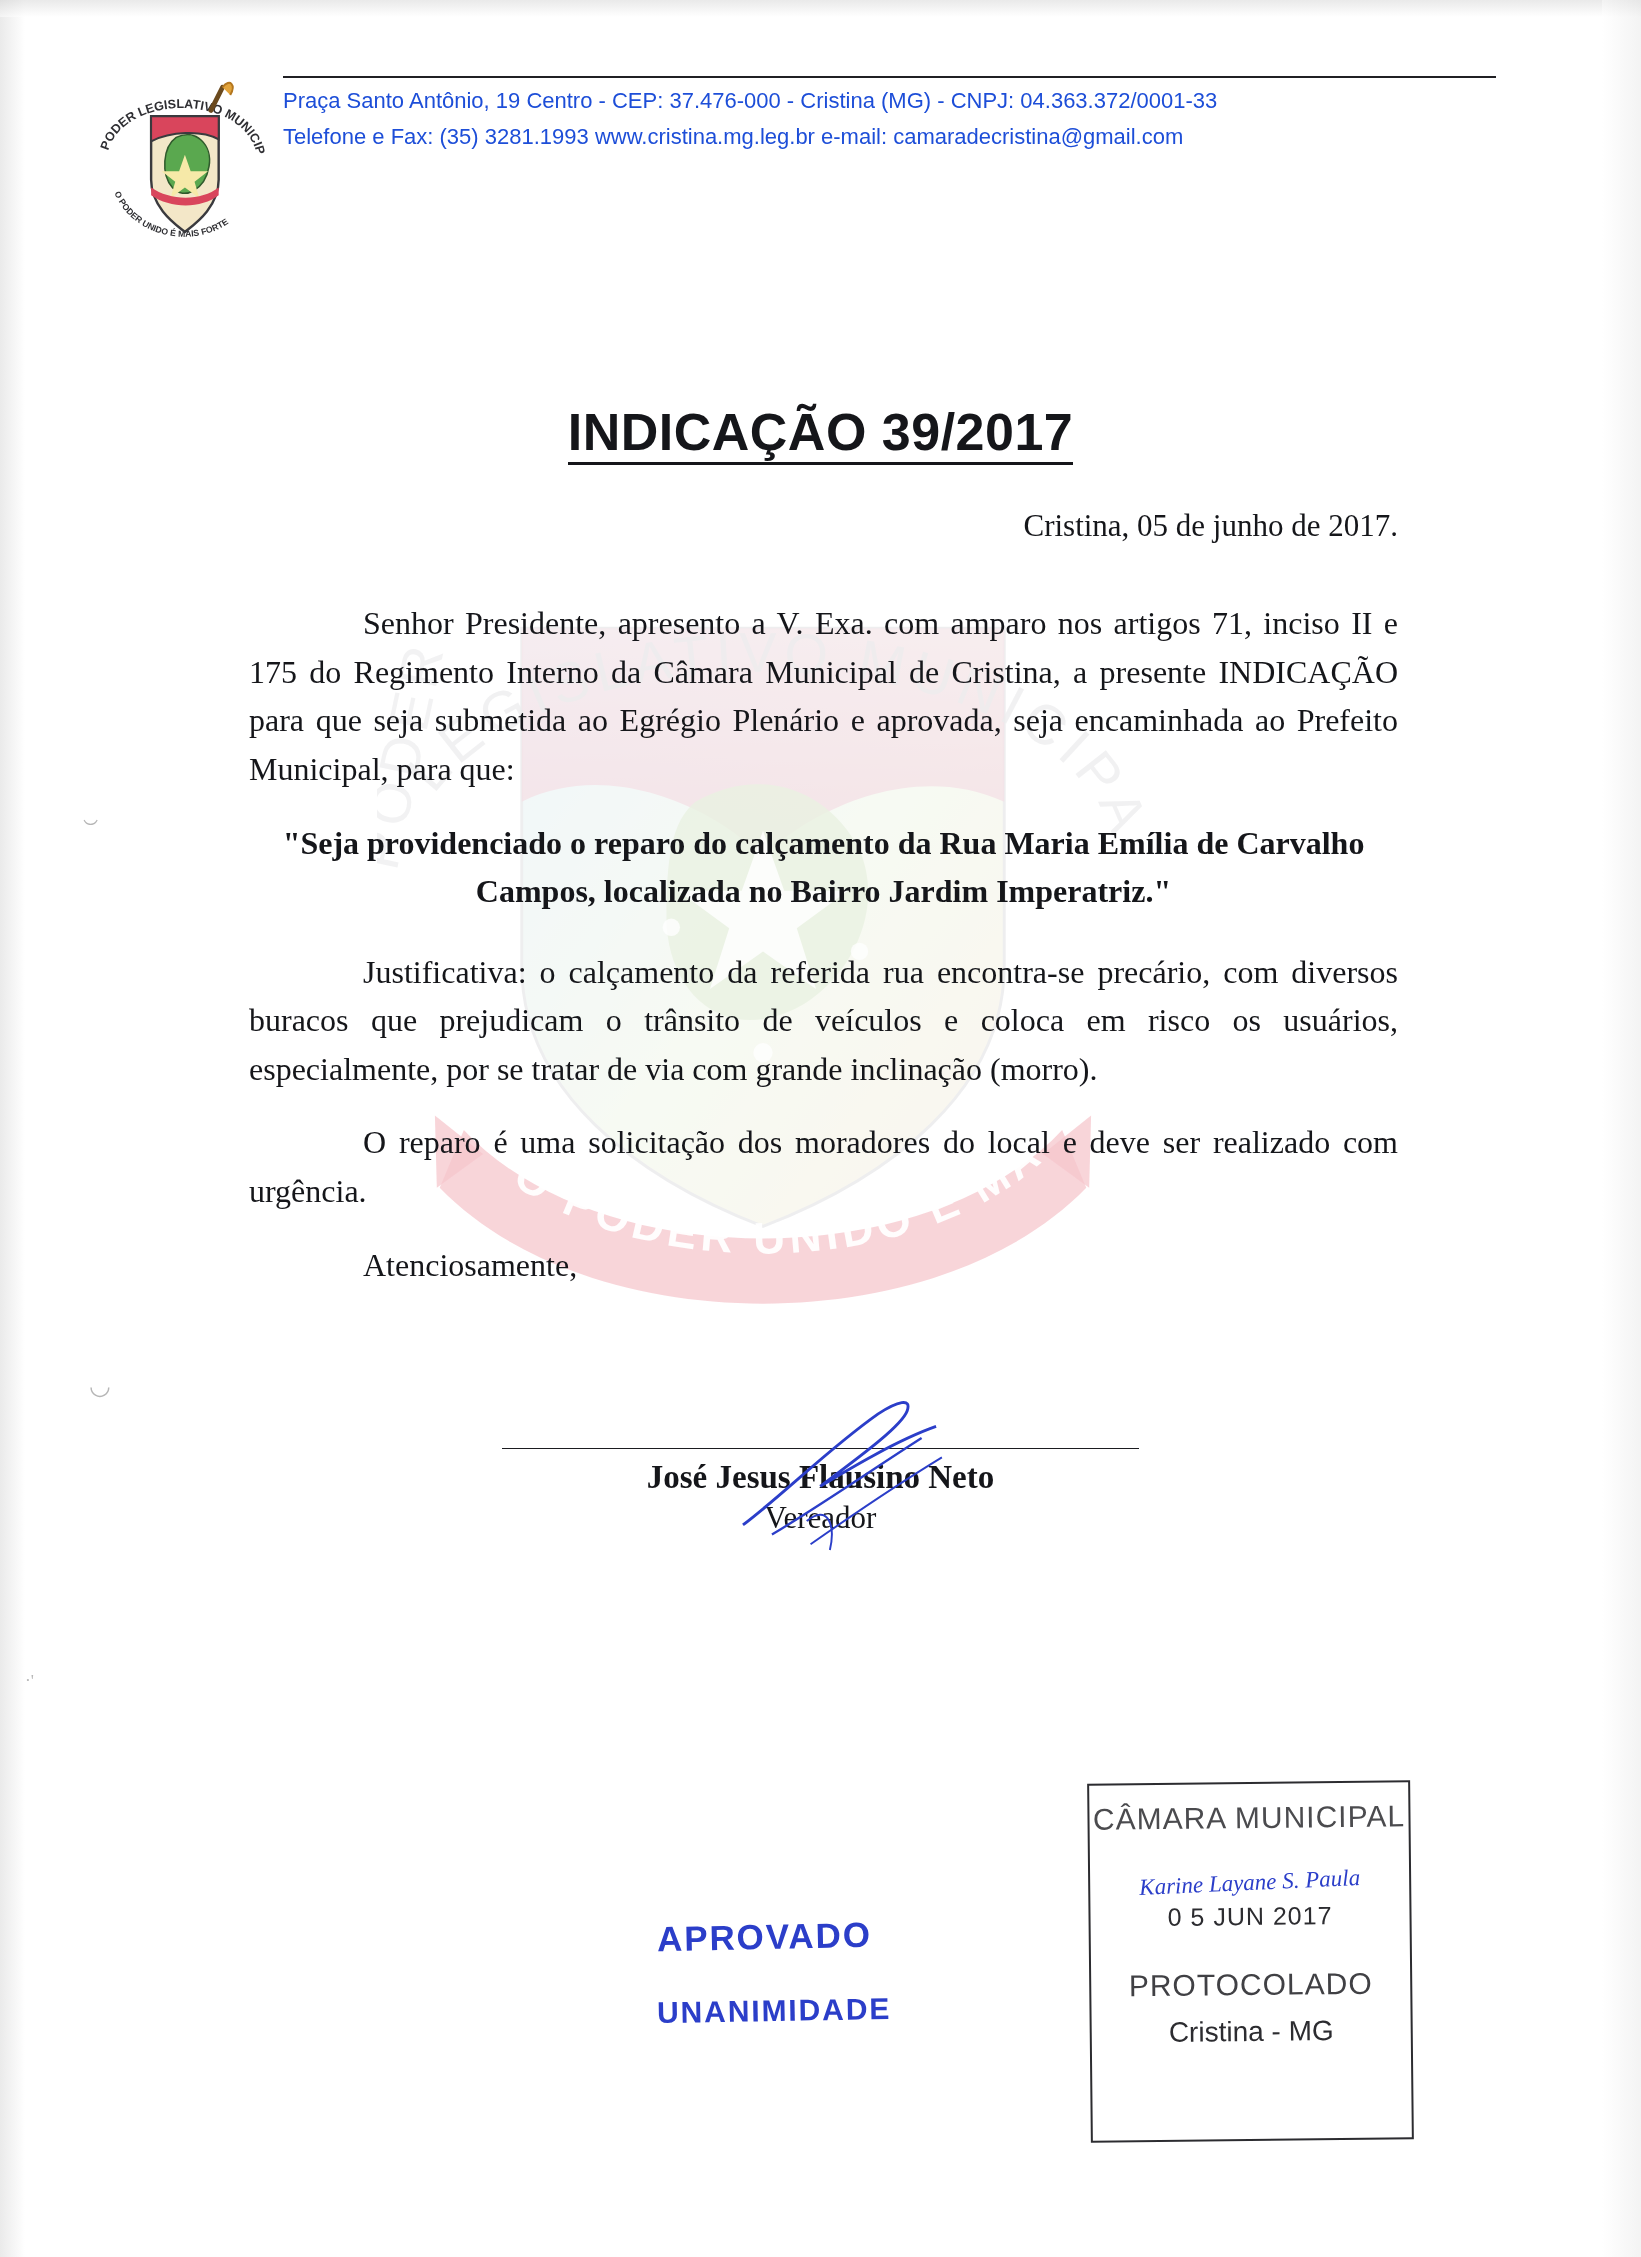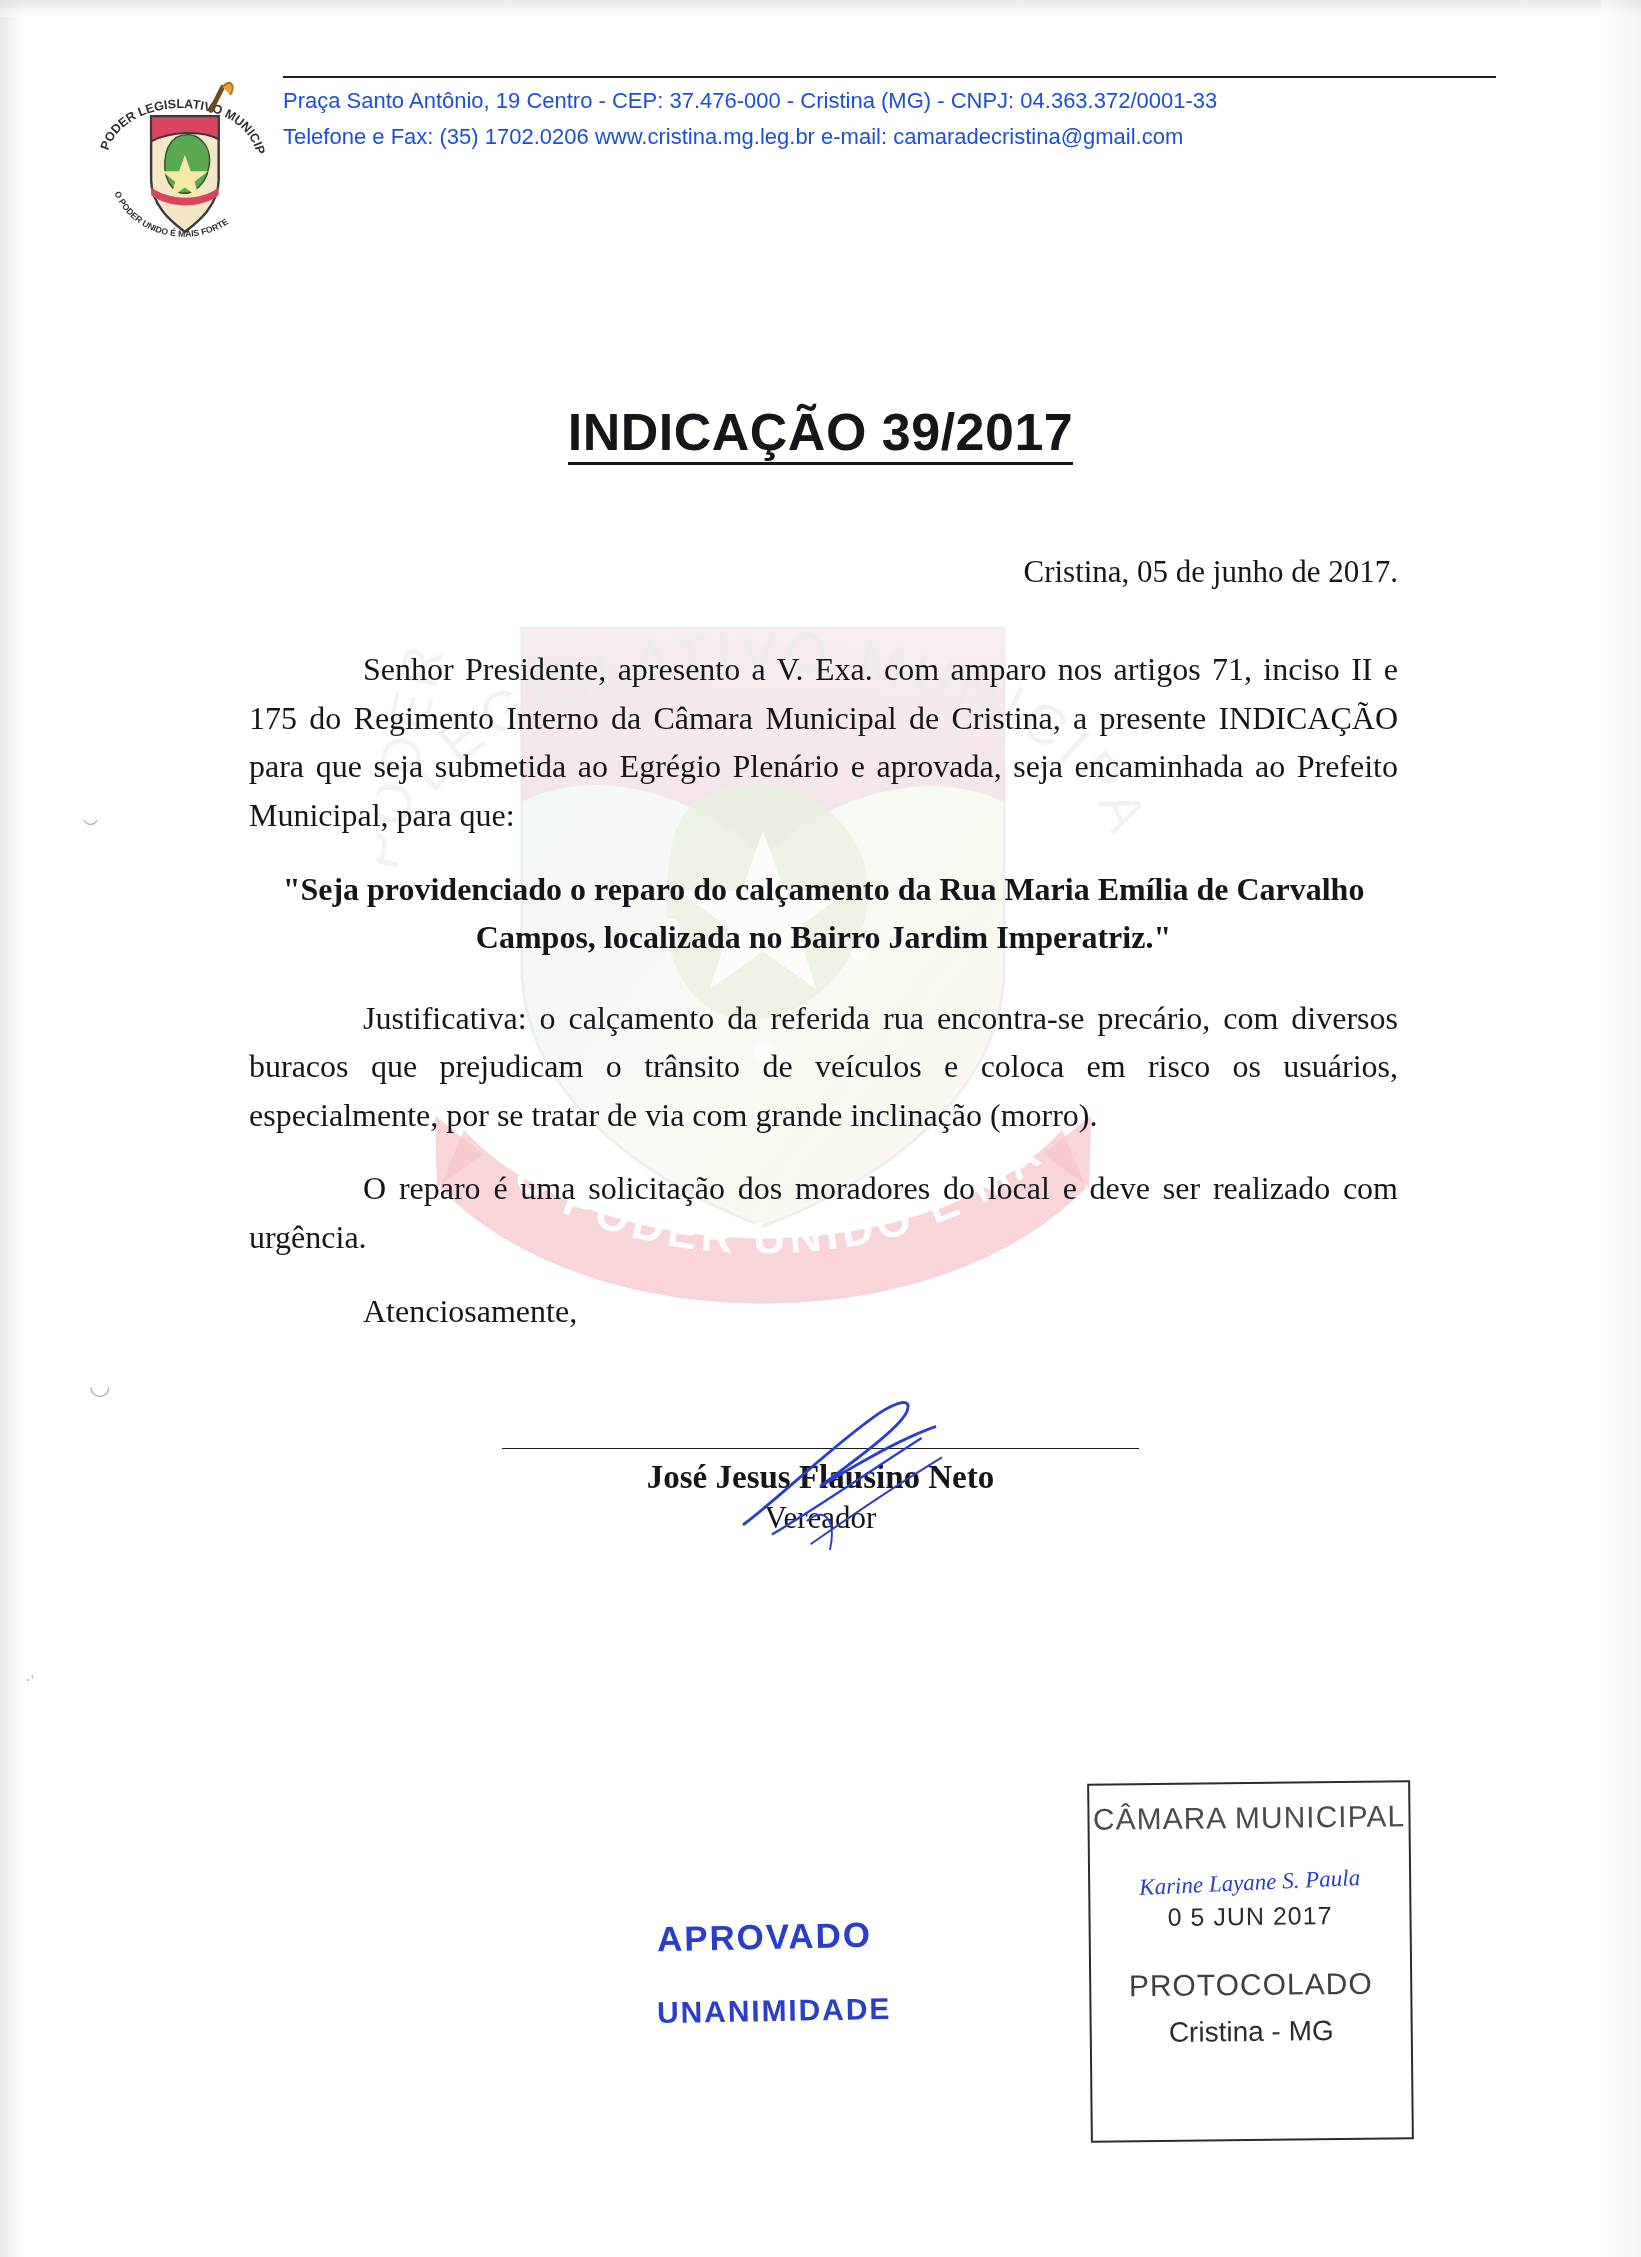--- a/index.html
+++ b/index.html
@@ -112,21 +112,20 @@
 
   
   .body-block {
     position: absolute;
     top: 502px;
     left: 249px;
     width: 1149px;
     font-size: 32px;
     line-height: 1.52;
     text-align: justify;
-    margin-top: 46px;
   }
   .place-date {
     text-align: right;
     margin-bottom: 50px;
     font-size: 31px;
   }
   p.para {
     margin: 0 0 25px 0;
     text-indent: 114px;
   }
@@ -312,21 +311,21 @@
         <path d="M58 126 C78 140 110 140 128 126 L128 134 C110 148 78 148 58 134 Z" fill="#d9455c"></path>
 
         <path d="M120 46 L132 22" stroke="#6b4a1e" stroke-width="5" stroke-linecap="round"></path>
         <path d="M132 22 C140 12 146 20 140 30" fill="#e2a33a" stroke="#b3761f" stroke-width="2"></path>
       </svg>
     </div>
 
     <div class="header-text">
       <div class="org-rule"></div>
       <div class="org-line">Praça Santo Antônio, 19   Centro   -   CEP: 37.476-000  -  Cristina (MG)  -  CNPJ: 04.363.372/0001-33</div>
-      <div class="org-line">Telefone e Fax: (35) 1702.0206        www.cristina.mg.leg.br        e-mail: camaradecristina@gmail.com</div>
+      <div class="org-line">Telefone e Fax: (35) 3281.1993        www.cristina.mg.leg.br        e-mail: camaradecristina@gmail.com</div>
     </div>
   </header>
 
   <h1 class="doc-title">
     <span>INDICAÇÃO 39/2017</span>
   </h1>
 
   <section class="body-block">
 
     <div class="place-date">Cristina, 05 de junho de 2017.</div>

